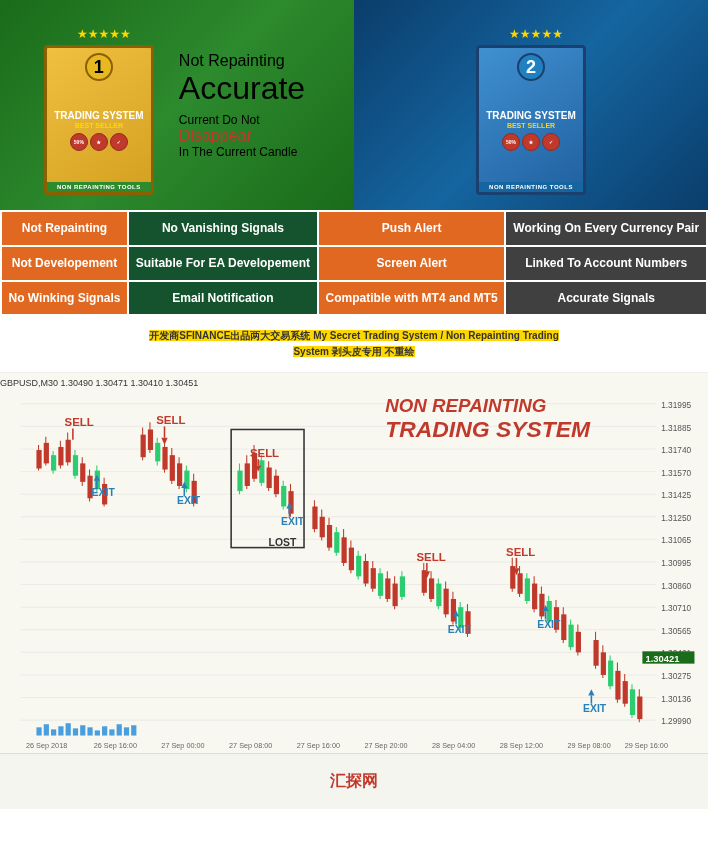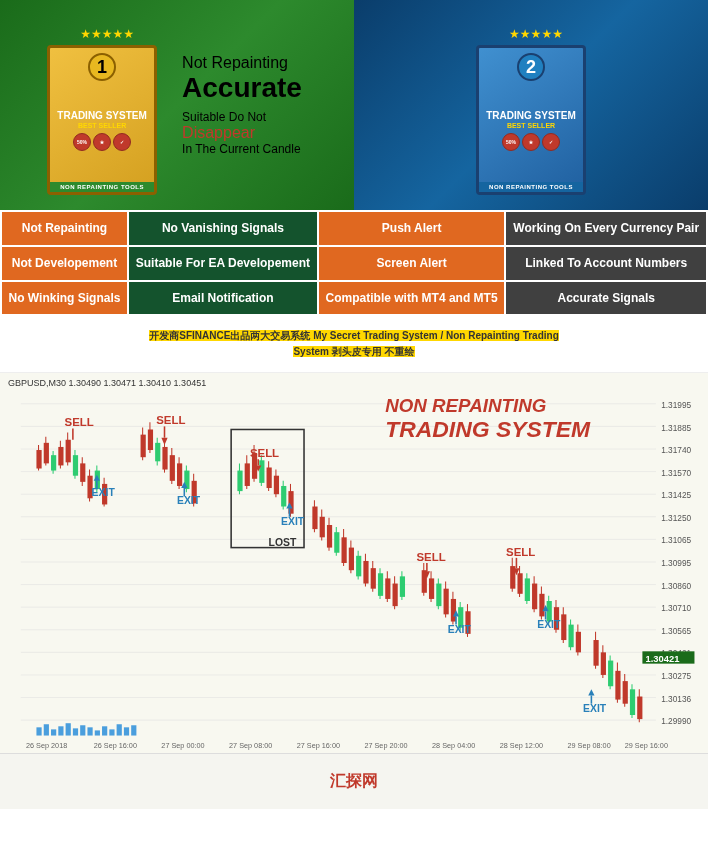--- a/index.html
+++ b/index.html
@@ -238,23 +238,23 @@
               <div class="badge">50%</div>
               <div class="badge">★</div>
               <div class="badge">✓</div>
             </div>
             <div class="box-bottom-label">NON REPAINTING TOOLS</div>
           </div>
         </div>
       </div>
       <div class="banner-text-right" style="color:#000;">
         <div style="font-size:16px; font-weight:normal;"><span>Not Repainting</span></div>
-        <div style="font-size:28px; font-weight:bold; color:#000;">Accurate</div>
+        <div style="font-size:32px; font-weight:normal; color:#000;">Accurate</div>
         <div style="font-size:12px; margin-top:6px; color:#000;">
-          <span>Suitable Do Not</span><br>
+          <span>Current Do Not</span><br>
           <span style="color:#c0392b; font-size:16px; font-weight:normal;">Disappear</span><br>
           <span>In The Current Candle</span>
         </div>
       </div>
     </div>
   </div>
 
   <div class="banner-right">
     <div style="position:relative; display:flex; align-items:center; padding:10px 5px 10px 15px;">
       <div class="banner-box-img">
@@ -300,21 +300,21 @@
     </tbody>
 </table>
 
 <div class="description-bar">
   <div class="desc-text">
     <span class="desc-highlight">开发商SFINANCE出品两大交易系统 My Secret Trading System /  Non Repainting Trading<br>System 剥头皮专用 不重绘</span>
   </div>
 </div>
 
 <div class="chart-container">
-  <div style="position:absolute; top:5px; left:8px; font-size:9px; color:#333; z-index:10;">GBPUSD,M30  1.30490  1.30471  1.30410  1.30451</div>
+  <div style="position:absolute; top:5px; left:0; font-size:9px; color:#333; z-index:10;">GBPUSD,M30  1.30490  1.30471  1.30410  1.30451</div>
   <svg class="chart-svg-area" viewBox="0 0 680 370" preserveAspectRatio="none">
 
     <rect width="680" height="370" fill="#f8f8f0"></rect>
 
     <line x1="20" y1="30" x2="630" y2="30" stroke="#ddd" stroke-width="0.5"></line>
     <line x1="20" y1="52" x2="630" y2="52" stroke="#ddd" stroke-width="0.5"></line>
     <line x1="20" y1="74" x2="630" y2="74" stroke="#ddd" stroke-width="0.5"></line>
     <line x1="20" y1="96" x2="630" y2="96" stroke="#ddd" stroke-width="0.5"></line>
     <line x1="20" y1="118" x2="630" y2="118" stroke="#ddd" stroke-width="0.5"></line>
     <line x1="20" y1="140" x2="630" y2="140" stroke="#ddd" stroke-width="0.5"></line>

